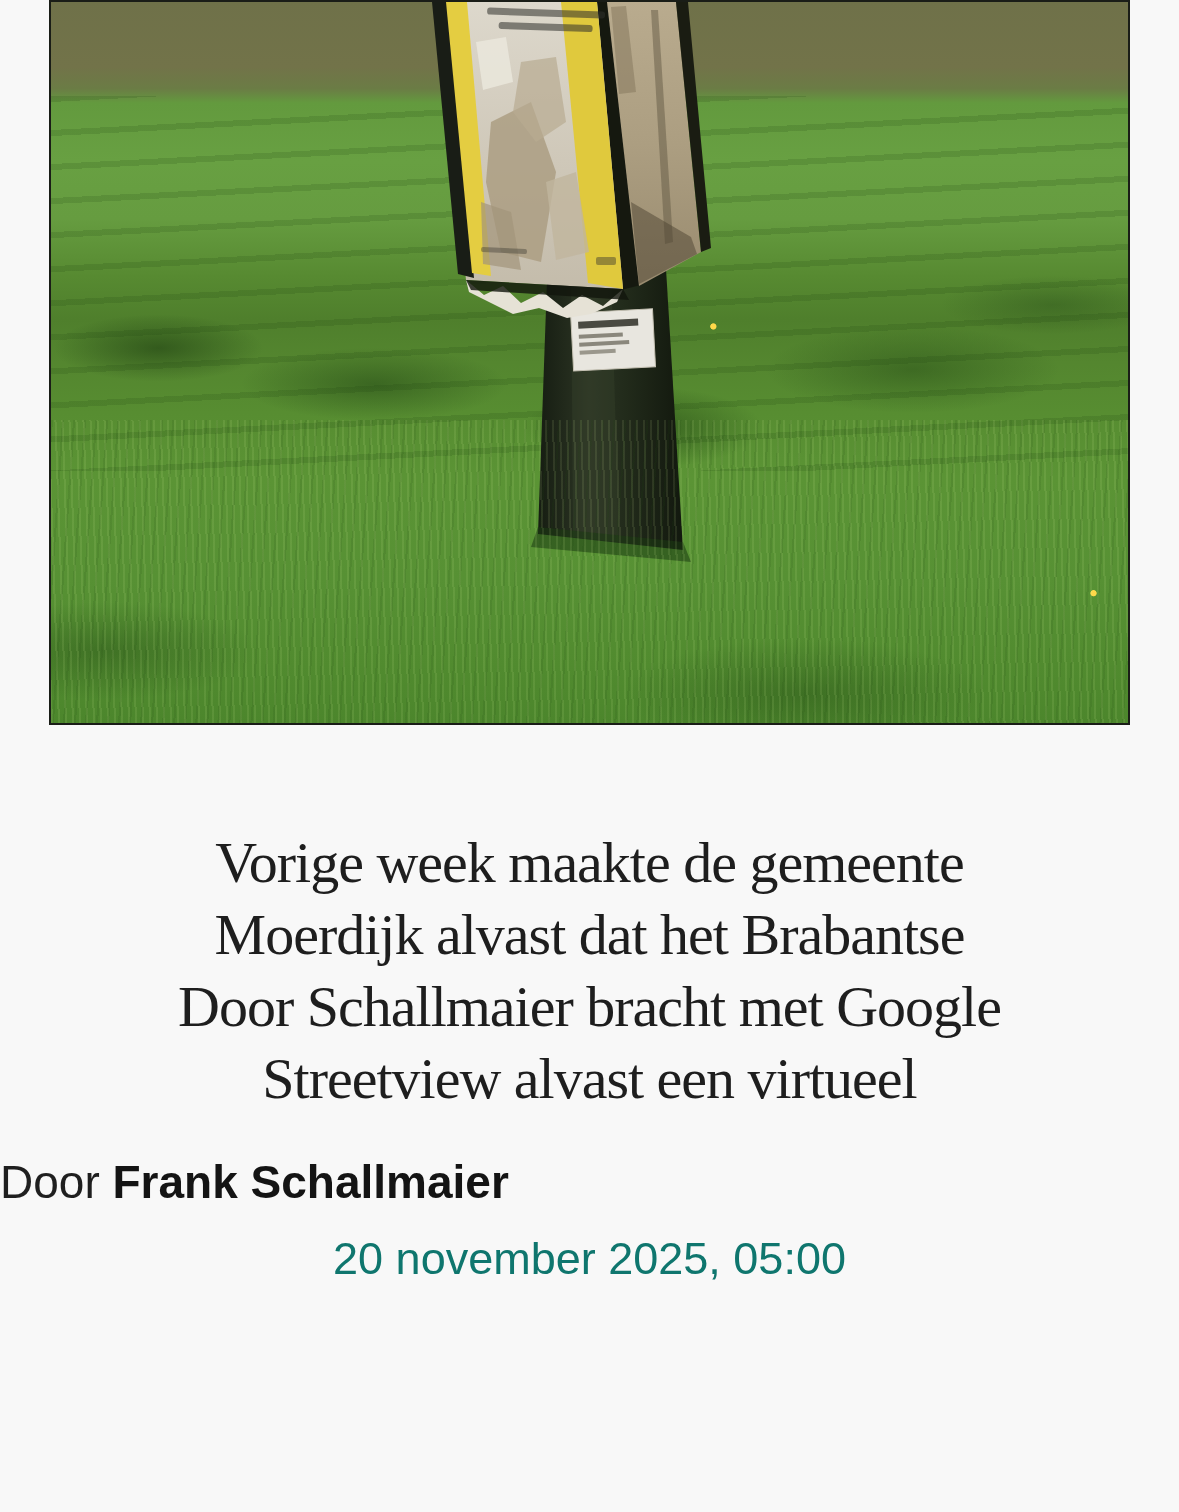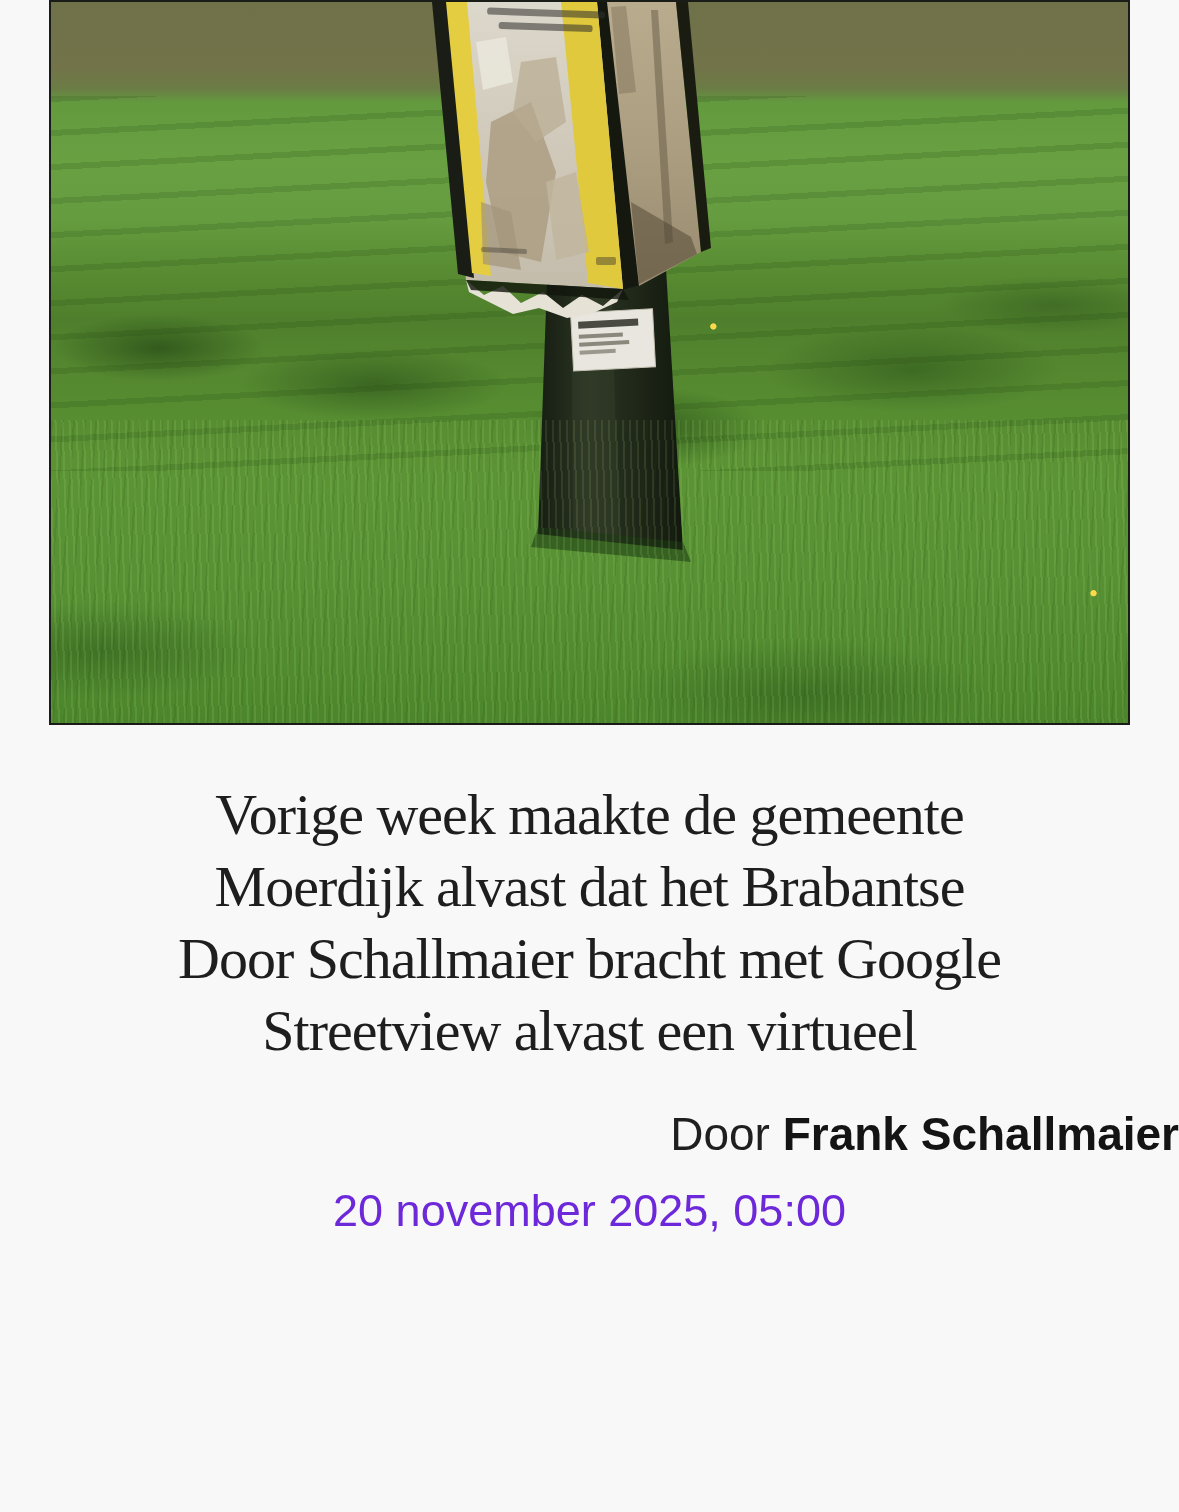--- a/index.html
+++ b/index.html
@@ -52,44 +52,44 @@
     background:
       repeating-linear-gradient(88deg,
         rgba(222,246,160,.10) 0 2px, rgba(0,0,0,0) 2px 7px),
       repeating-linear-gradient(94deg,
         rgba(30,70,15,.12) 0 2px, rgba(0,0,0,0) 2px 11px);
   }
   .sign-svg{position:absolute;left:0;top:0;}
 
   
   .intro{
-    margin-top:54px;
+    margin-top:102px;
     text-align:center;
     font-family:"Liberation Serif","DejaVu Serif",serif;
     font-size:58px;
     line-height:72px;
     letter-spacing:-1px;
     color:#1e1e1e;
   }
   .intro-line{white-space:nowrap;}
   .byline{
     margin-top:40px;
-    text-align:right;
+    text-align:left;
     font-size:46px;
     line-height:54px;
     color:#1f1f1f;
   }
   .byline .author{font-weight:bold;color:#141414;}
   .pub-date{
     margin-top:22px;
     text-align:center;
     font-size:45px;
     line-height:56px;
     font-weight:300;
-    color:#6d28d9;
+    color:#0f766e;
   }
 </style>
 </head>
 <body>
 
 <figure class="photo-frame">
   <div class="mow-stripes"></div>
   <div class="ditch-patches"></div>
 
   <svg class="sign-svg" width="1077" height="721" viewBox="0 0 1077 721">

